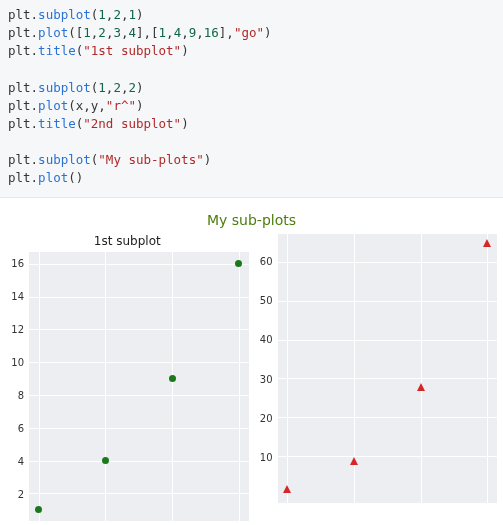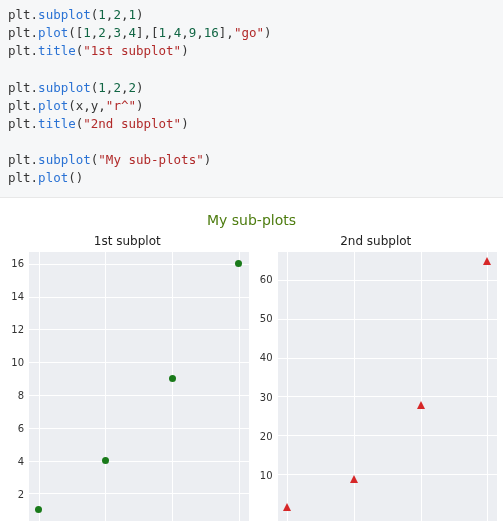--- a/index.html
+++ b/index.html
@@ -142,21 +142,20 @@
             <div class="pt-circle" style="left: 4.54545%; top: 95.7317%;"></div>
             <div class="pt-circle" style="left: 34.8485%; top: 77.439%;"></div>
             <div class="pt-circle" style="left: 65.1515%; top: 46.9512%;"></div>
             <div class="pt-circle" style="left: 95.4545%; top: 4.26829%;"></div>
           </div>
       </div>
 
     </div>
 
     <div class="subplot">
-      <div class="subplot-title">2nd subplot</div>
       <div class="axwrap">
         <div class="yticks" id="yt2" style="position: relative;">
             <div style="position: absolute; right: 4px; top: 10.1449%; transform: translateY(-50%);">60</div>
             <div style="position: absolute; right: 4px; top: 24.6377%; transform: translateY(-50%);">50</div>
             <div style="position: absolute; right: 4px; top: 39.1304%; transform: translateY(-50%);">40</div>
             <div style="position: absolute; right: 4px; top: 53.6232%; transform: translateY(-50%); margin-left: 40px;">30</div>
             <div style="position: absolute; right: 4px; top: 68.1159%; transform: translateY(-50%);">20</div>
             <div style="position: absolute; right: 4px; top: 82.6087%; transform: translateY(-50%);">10</div>
           </div>
         <div class="plot" id="plot2">

